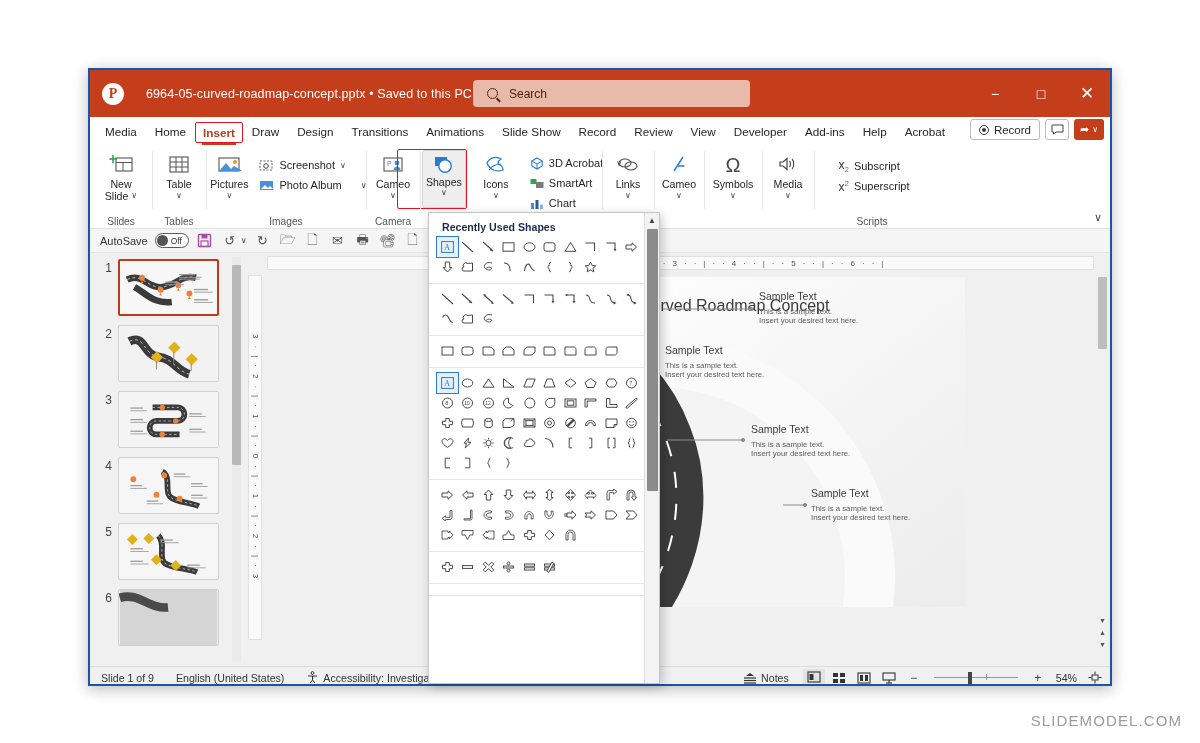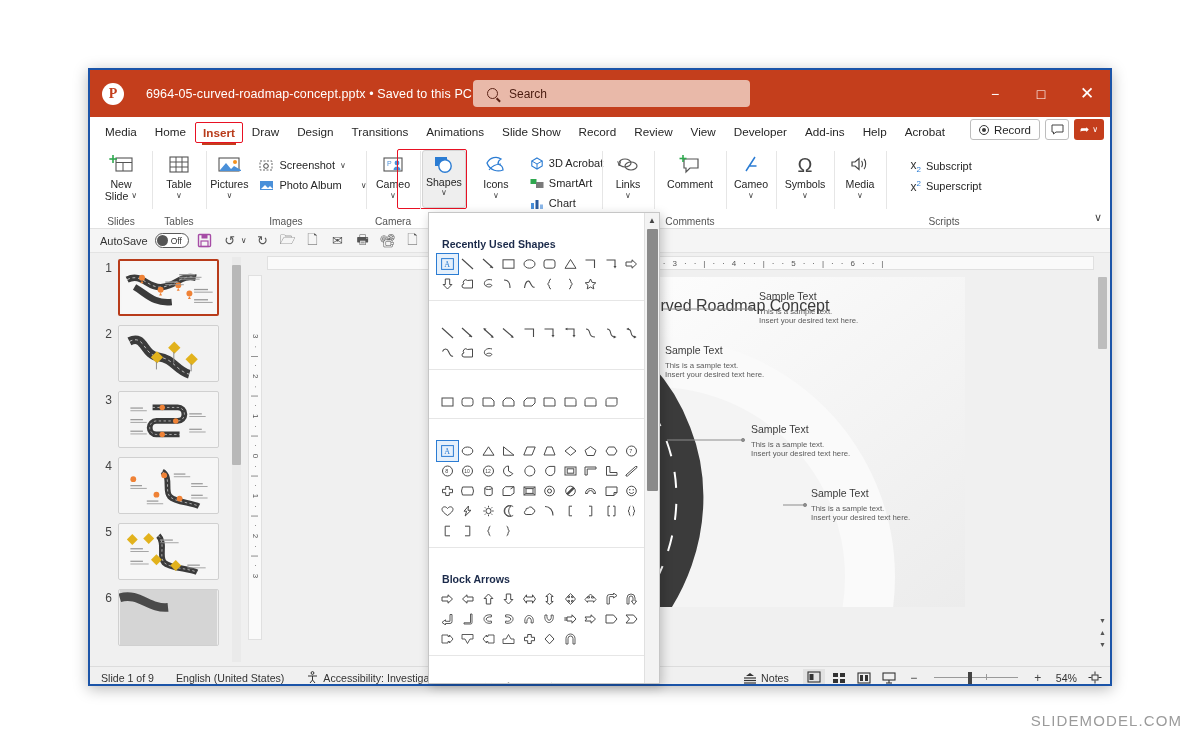--- a/index.html
+++ b/index.html
@@ -215,21 +215,21 @@
 
   
   #shapes-dropdown{
     position:absolute; left:428px; top:212px; width:232px; height:472px;
     background:#ffffff; border:1px solid #c6c6c6;
     box-shadow:2px 3px 10px rgba(0,0,0,.22);
     z-index:50; overflow:hidden;
     font-family:"Liberation Sans", sans-serif;
   }
   .sd-inner{ position:absolute; left:0; top:0; right:15px; bottom:0; overflow:hidden; }
-  .sd-sec{ border-bottom:1px solid #e6e6e6; padding:22px 0 6px 0; }
+  .sd-sec{ border-bottom:1px solid #e6e6e6; padding:5px 0 6px 0; }
   .sd-head{ font-size:10.6px; font-weight:bold; color:#1b2a4a; padding:3px 0 4px 13px; }
   .sd-grid{ display:flex; flex-wrap:wrap; padding-left:8px; }
   .sd-cell{
     width:20.5px;height:20px;display:flex;align-items:center;justify-content:center;
     color:#4a4a4a; font-size:13px;
   }
   .sd-cell.first{ outline:1.5px solid #2b7cd3; background:#e5f0fb; }
   .sd-scroll{
     position:absolute;right:0;top:0;width:15px;bottom:0;background:#f3f3f3;
     border-left:1px solid #e0e0e0;
@@ -471,35 +471,20 @@
               <ellipse cx="15" cy="12" rx="6" ry="4" fill="none" stroke="#555" stroke-width="1.2"></ellipse>
             </svg>
           </span>
           <span>Links</span>
           <span class="chev">∨</span>
         </div>
       </div>
 
     </div>
 
-    <div class="rgroup" style="width:72px">
-      <div class="rgroup-body">
-        <div class="bigbtn" style="width:66px">
-          <span class="bicon">
-            <svg class="gi" width="24" height="22" viewBox="0 0 24 22">
-              <path d="M6 5h14v9h-8l-4 4v-4H6z" fill="none" stroke="#555" stroke-width="1.2"></path>
-              <line x1="5" y1="1" x2="5" y2="8" stroke="#2fa84f" stroke-width="1.6"></line>
-              <line x1="1.5" y1="4.5" x2="8.5" y2="4.5" stroke="#2fa84f" stroke-width="1.6"></line>
-            </svg>
-          </span>
-          <span>Comment</span>
-        </div>
-      </div>
-      <div class="rgroup-label">Comments</div>
-    </div>
 
     <div class="rgroup" style="width:50px">
       <div class="rgroup-body">
         <div class="bigbtn">
           <span class="bicon">
             <svg class="gi" width="24" height="22" viewBox="0 0 24 22">
               <path d="M16 3L7 17M9.5 12h8" fill="none" stroke="#2b7cd3" stroke-width="1.5"></path>
             </svg>
           </span>
           <span>Cameo</span>
@@ -1370,21 +1355,20 @@
           </div>
         <div class="sd-cell">
             <svg class="gi" width="13" height="12" viewBox="0 0 13 12">
               <path d="M4.6 1.2c2 0 .8 4 2.8 4.8-2 .8-.8 4.8-2.8 4.8" fill="none" stroke="#4a4a4a" stroke-width="1"></path>
             </svg>
           </div>
       </div>
     </div>
 
     <div class="sd-sec">
-      <div class="sd-head">Block Arrows</div>
       <div class="sd-grid">
         <div class="sd-cell">
             <svg class="gi" width="13" height="12" viewBox="0 0 13 12">
               <path d="M1 4h6V1.8l4.5 4.2L7 10.2V8H1z" fill="#fff" stroke="#4a4a4a" stroke-width="1"></path>
             </svg>
           </div>
         <div class="sd-cell">
             <svg class="gi" width="13" height="12" viewBox="0 0 13 12">
               <path d="M12 4H6V1.8L1.5 6 6 10.2V8h6z" fill="#fff" stroke="#4a4a4a" stroke-width="1"></path>
             </svg>

